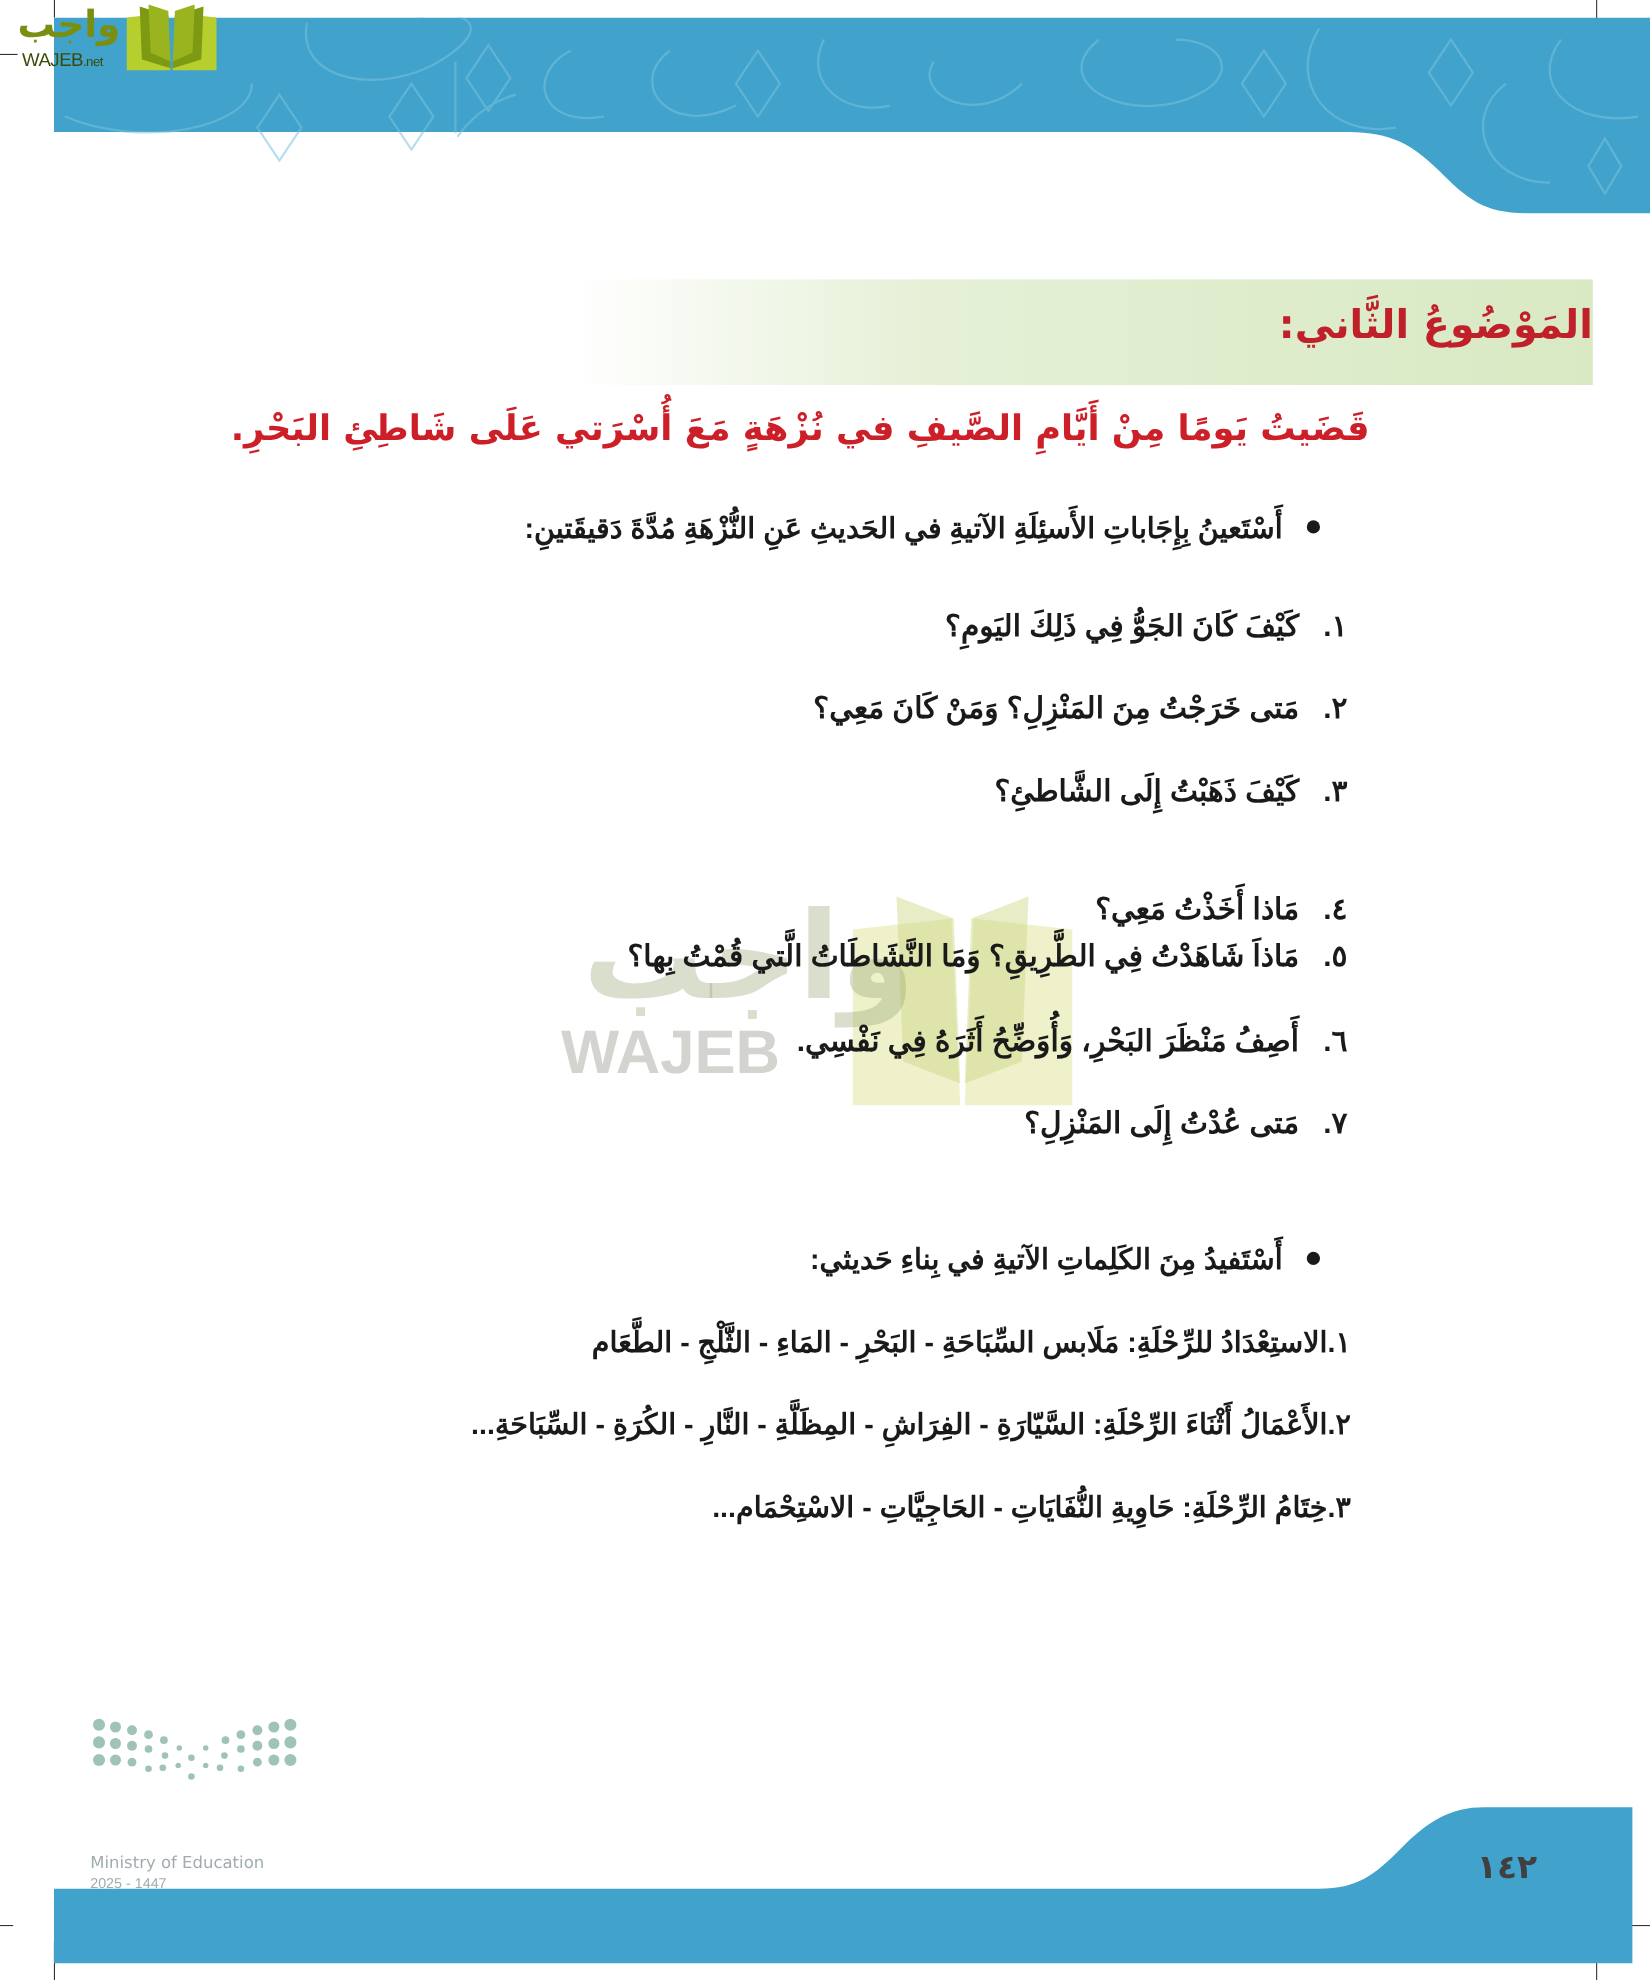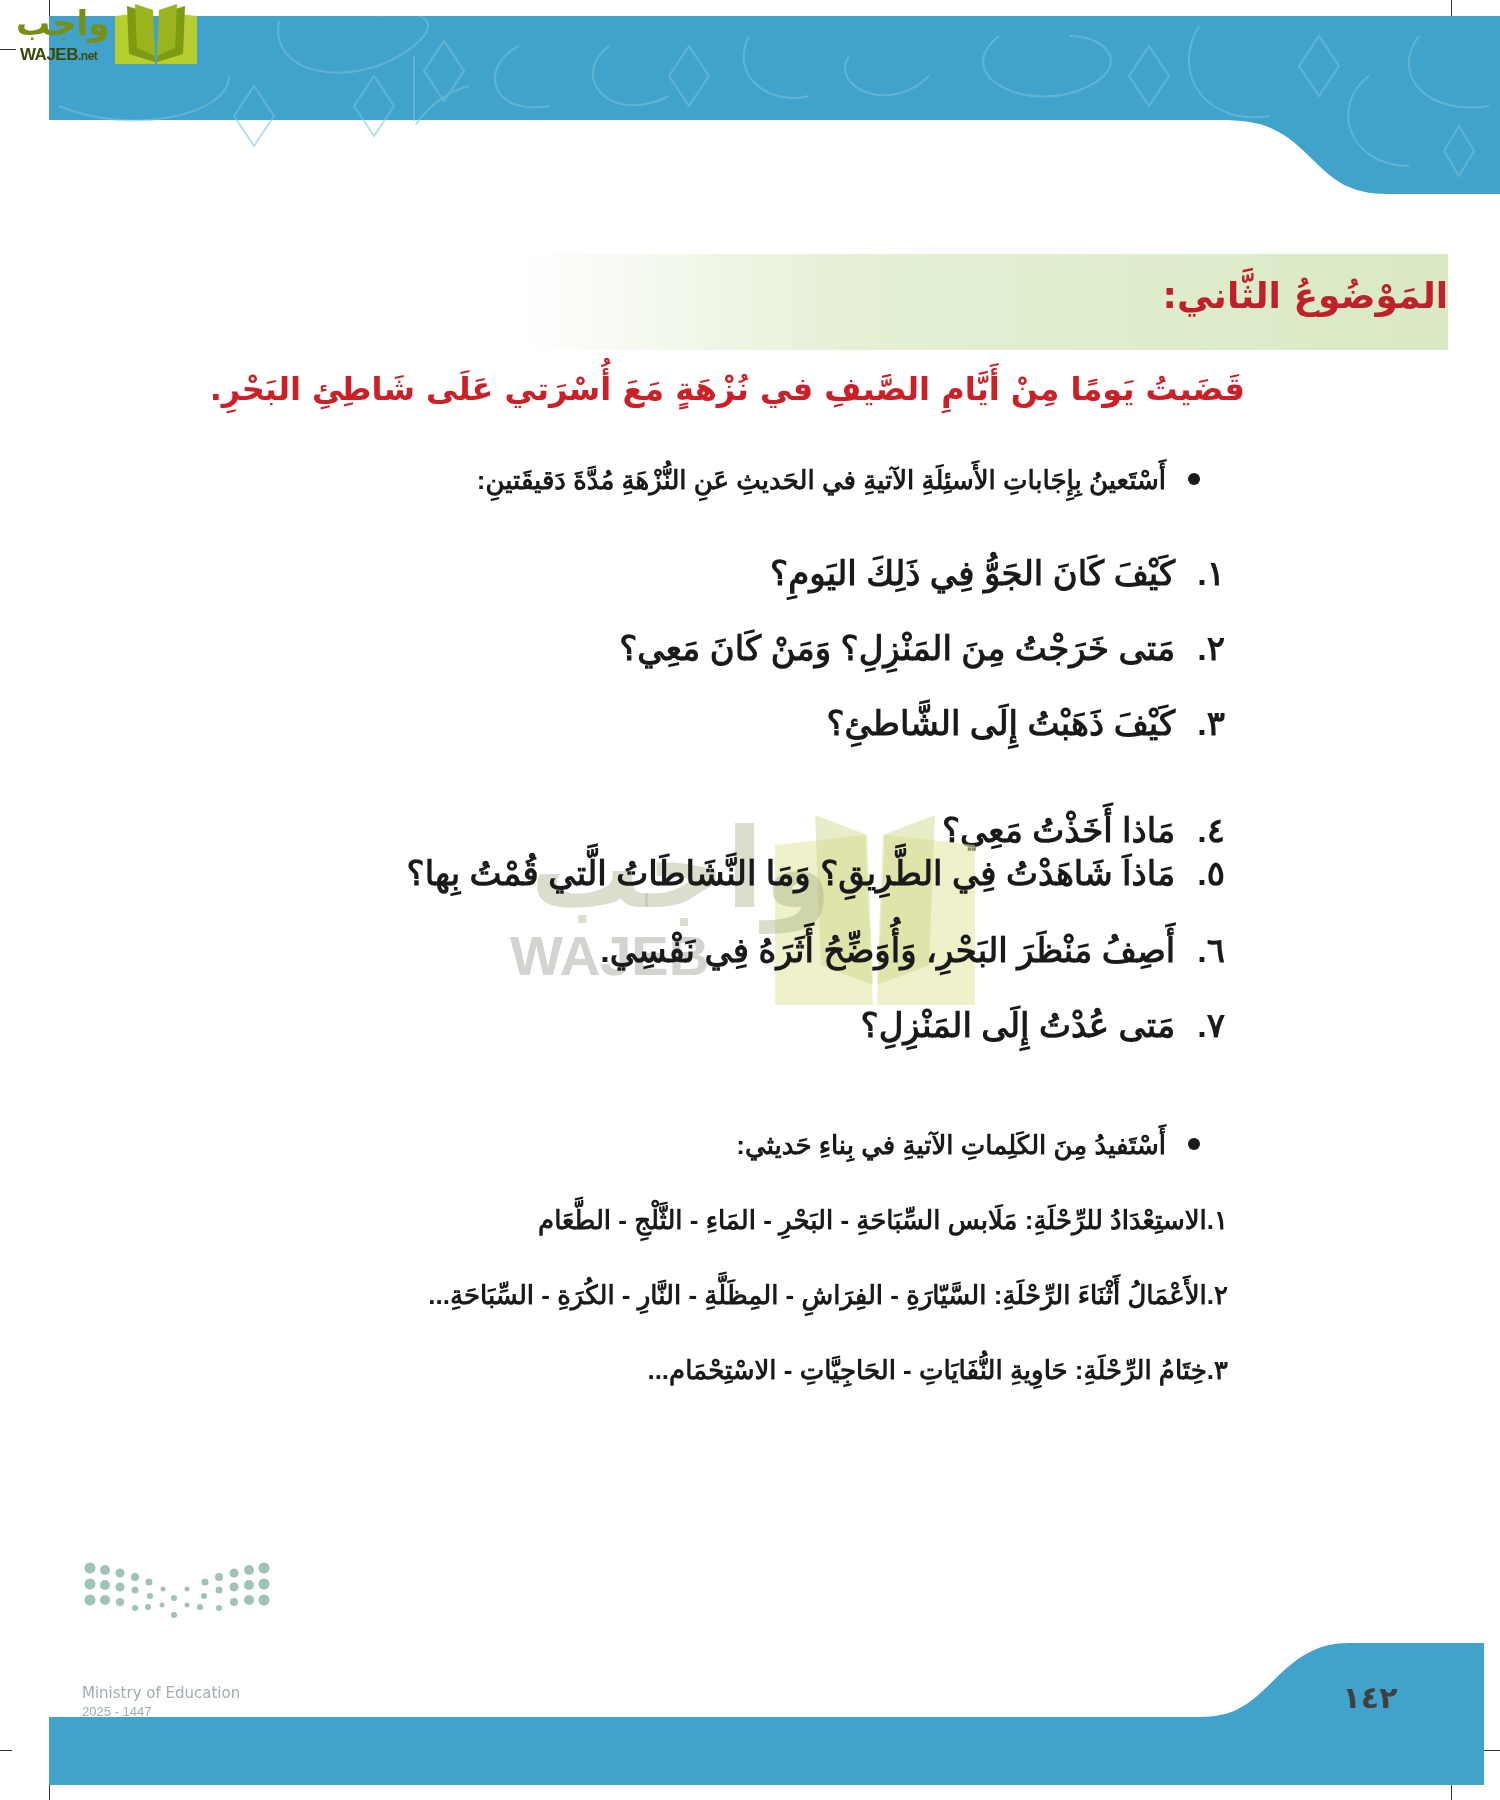--- a/index.html
+++ b/index.html
@@ -42,21 +42,21 @@
       font-size: 34px;
       color: #7a8f10;
       direction: rtl;
       line-height: 1;
     }
     .logo-en {
       position: absolute;
       left: 12px;
       top: 41px;
       font-family: "Liberation Sans", sans-serif;
-      font-weight: bold;
+      font-weight: normal;
       font-size: 17px;
       color: #3a4a08;
       letter-spacing: -0.5px;
     }
     .logo-en small { font-size: 12px; }
     .logo-book {
       position: absolute;
       left: 107px;
       top: 0;
     }
@@ -109,21 +109,21 @@
       height: 12px;
       border-radius: 50%;
       background: #1a1a1a;
       margin-left: 22px;
       vertical-align: middle;
       position: relative;
       top: -3px;
     }
     .q-line {
       right: 275px;
-      font-size: 34px;
+      font-size: 27px;
     }
     .q-num {
       display: inline-block;
       margin-left: 22px;
     }
     .w-line {
       right: 272px;
       font-size: 26px;
     }
     

